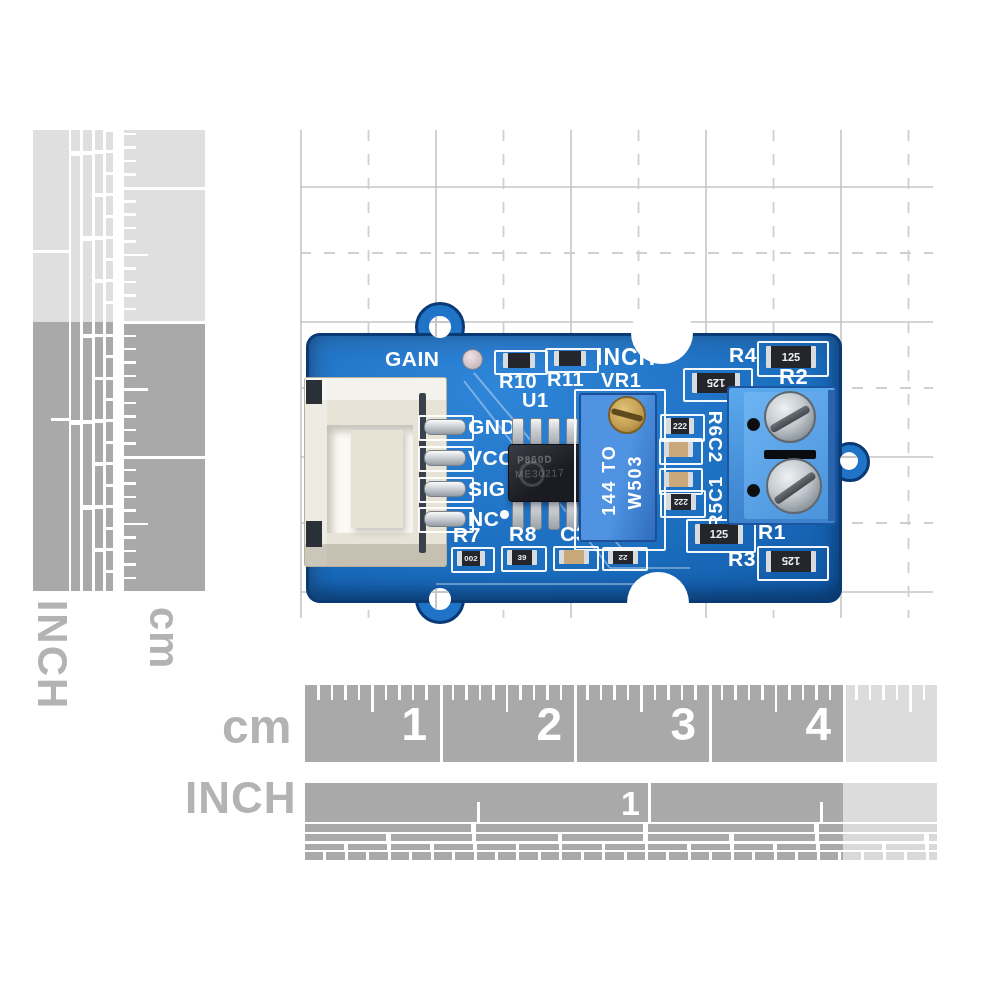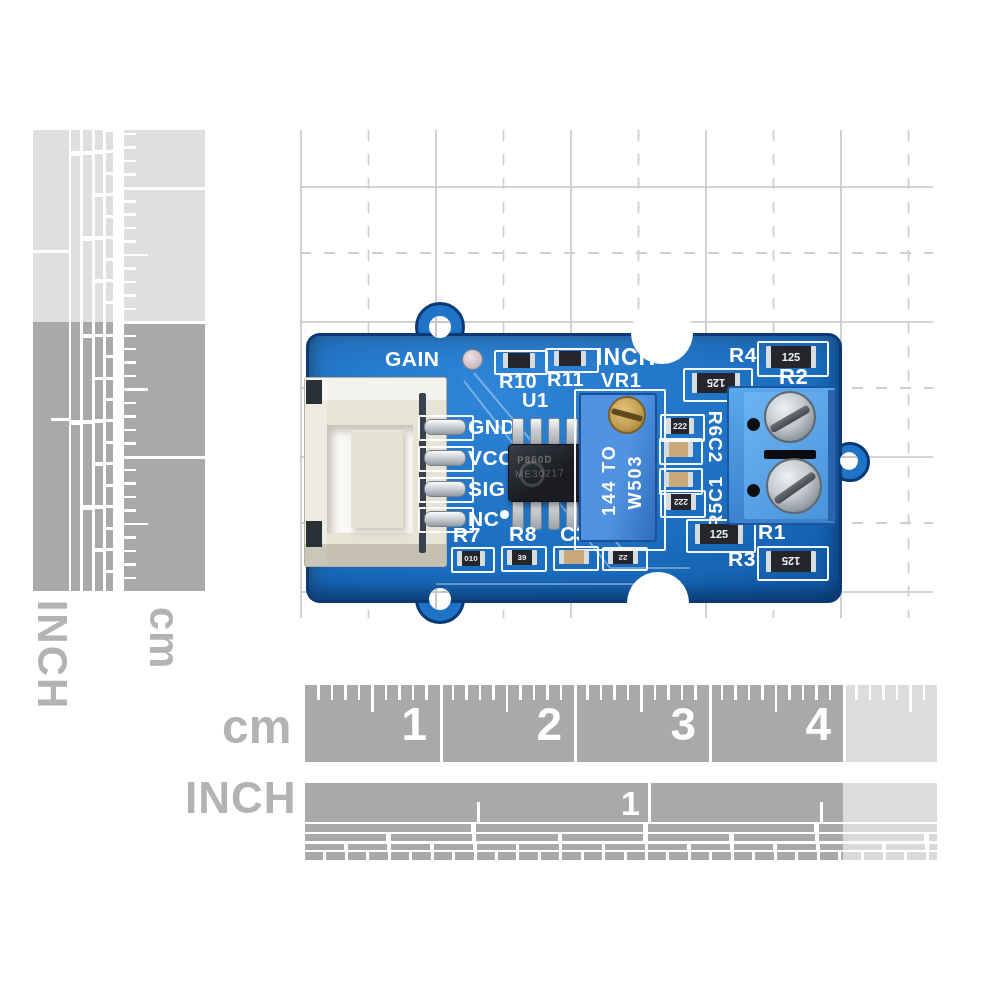--- a/index.html
+++ b/index.html
@@ -327,21 +327,21 @@
   </div>
   <div class="screw" style="left:766px;top:458px;width:56px;height:56px;z-index:10;">
     <div class="slot" style="left:3px;top:24px;width:48px;height:8px;transform:rotate(-35deg);"></div>
   </div>
 
   <div class="sl" style="left:453px;top:524px;z-index:6;">R7</div>
   <div class="sl" style="left:509px;top:523px;z-index:6;">R8</div>
   <div class="sl" style="left:560px;top:523px;z-index:6;">C3</div>
   <div class="sl" style="left:610px;top:524px;z-index:6;">R9</div>
   <div class="silkbox" style="left:451px;top:547px;width:40px;height:22px;z-index:6;"></div>
-  <div class="rbody" style="left:457px;top:551px;width:28px;height:15px;font-size:8px;z-index:6;">010</div>
+  <div class="rbody" style="left:457px;top:551px;width:28px;height:15px;font-size:8px;z-index:6;">002</div>
   <div class="silkbox" style="left:501px;top:546px;width:42px;height:22px;z-index:6;"></div>
   <div class="rbody" style="left:507px;top:550px;width:30px;height:15px;font-size:8px;z-index:6;">39</div>
   <div class="silkbox" style="left:553px;top:546px;width:42px;height:21px;z-index:6;"></div>
   <div class="tbody" style="left:559px;top:550px;width:30px;height:14px;z-index:6;"></div>
   <div class="silkbox" style="left:602px;top:547px;width:42px;height:20px;z-index:6;"></div>
   <div class="rbody" style="left:608px;top:551px;width:30px;height:13px;font-size:8px;transform:rotate(180deg);z-index:6;">22</div>
 
 </div>
 
 </body></html>

